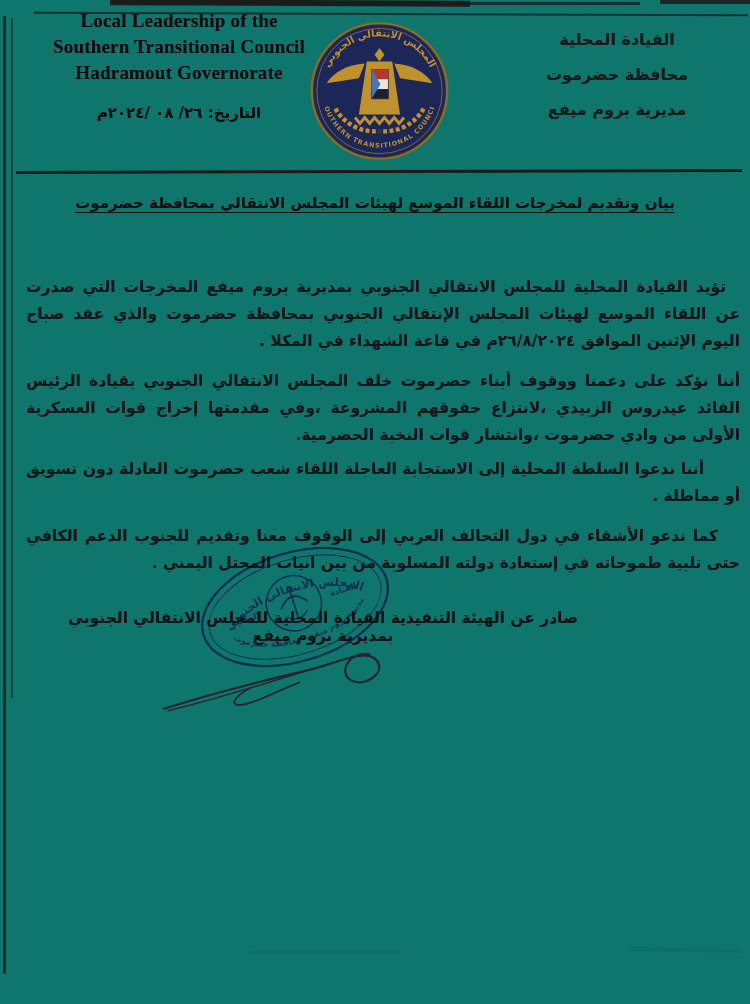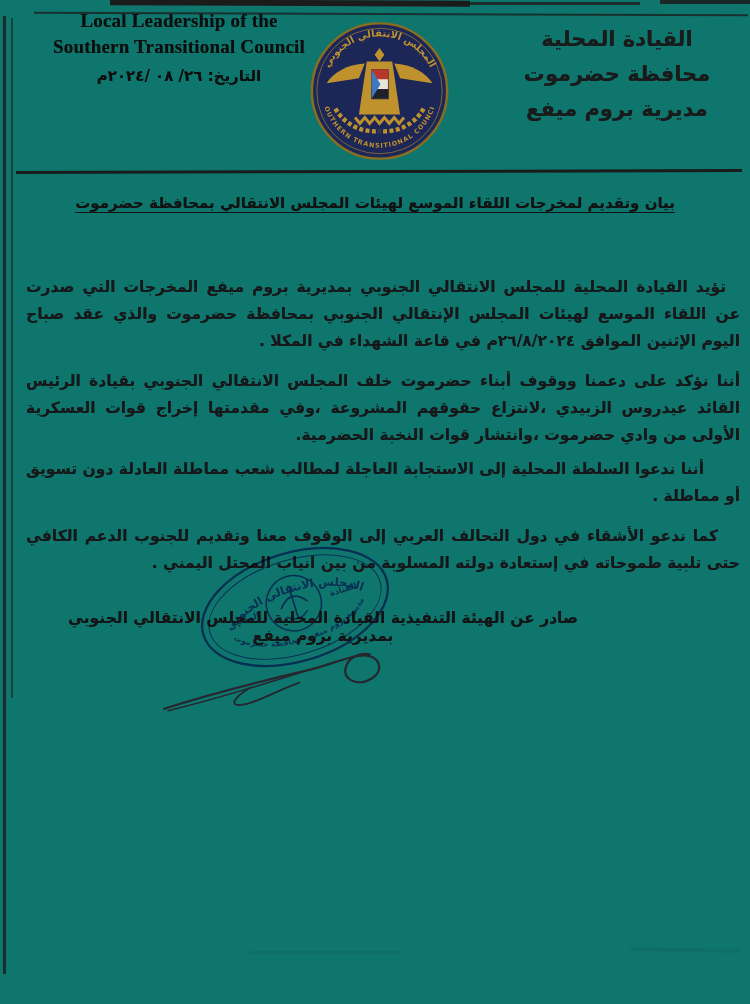--- a/index.html
+++ b/index.html
@@ -19,24 +19,24 @@
   .smudge{position:absolute;background:rgba(0,0,0,.06);border-radius:3px;}
   .sm1{left:250px;top:951px;width:150px;height:3px;}
   .sm2{left:630px;top:948px;width:112px;height:4px;transform:rotate(1deg);}
   
   .eng{
     position:absolute;left:18px;top:8px;width:322px;text-align:center;
     font-family:"Liberation Serif","DejaVu Serif",serif;font-weight:bold;
     font-size:19px;line-height:26px;color:#0e0e0e;letter-spacing:.2px;
     text-shadow:0 0 .5px rgba(0,0,0,.55);
   }
-  .eng .date{direction:rtl;font-family:"DejaVu Sans",sans-serif;font-size:15px;margin-top:3px;}
+  .eng .date{direction:rtl;font-family:"DejaVu Sans",sans-serif;font-size:15px;margin-top:14px;}
   .arb{
     position:absolute;right:14px;top:22px;width:238px;text-align:center;direction:rtl;
-    font-weight:bold;font-size:21px;line-height:35px;color:#1a1a1a;
+    font-weight:bold;font-size:16px;line-height:35px;color:#1a1a1a;
     text-shadow:0 0 .5px rgba(0,0,0,.5);
   }
   .emblem{position:absolute;left:306px;top:20px;width:147px;height:142px;filter:blur(.2px);}
   
   .title-row{position:absolute;left:0;right:0;top:193px;text-align:center;direction:rtl;}
   .title-row span{
     font-weight:bold;font-size:15px;color:#121212;text-decoration:underline;
     text-underline-offset:4px;text-shadow:0 0 .5px rgba(0,0,0,.5);
   }
   .para{
@@ -70,20 +70,21 @@
   <div class="ln ln-top4"></div>
   <div class="ln ln-left1"></div>
   <div class="ln ln-left2"></div>
   <div class="ln ln-sep"></div>
   <div class="smudge sm1"></div>
   <div class="smudge sm2"></div>
 
   <div class="eng">
     <div>Local Leadership of the</div>
     <div>Southern Transitional Council</div>
+    <div>Hadramout Governorate</div>
     <div class="date">التاريخ:  ٢٦/  ٠٨  /٢٠٢٤م</div>
   </div>
 
   <svg class="emblem" viewBox="0 0 150 144" aria-hidden="true">
     <defs>
       <path id="emb-top" d="M 20,56 A 58,58 0 0 1 130,56"></path>
       <path id="emb-bot" d="M 18,86 A 59,59 0 0 0 132,86"></path>
     </defs>
     <circle cx="75" cy="72" r="69" stroke="#8a6d1f" stroke-width="2.5" fill="#1c2657"></circle>
     <circle cx="75" cy="72" r="64" fill="none" stroke-width="1" opacity="0.6" stroke="#c0922e"></circle>
@@ -115,21 +116,21 @@
     <div>محافظة حضرموت</div>
     <div>مديرية بروم ميفع</div>
   </div>
 
   <div class="title-row">
     <span>بيان وتقديم لمخرجات اللقاء الموسع لهيئات المجلس الانتقالي بمحافظة حضرموت</span>
   </div>
 
   <p class="para p1">تؤيد القيادة المحلية للمجلس الانتقالي الجنوبي بمديرية بروم ميفع المخرجات التي صدرت عن اللقاء الموسع  لهيئات المجلس الإنتقالي الجنوبي بمحافظة حضرموت والذي عقد صباح اليوم الإثنين الموافق ٢٦/٨/٢٠٢٤م في قاعة الشهداء في المكلا .</p>
   <p class="para p2">أننا نؤكد على دعمنا ووقوف أبناء حضرموت خلف المجلس الانتقالي الجنوبي بقيادة الرئيس  القائد عيدروس الزبيدي ،لانتزاع حقوقهم المشروعة ،وفي مقدمتها إخراج قوات العسكرية الأولى من وادي حضرموت ،وانتشار قوات النخبة الحضرمية.</p>
-  <p class="para p3">أننا ندعوا السلطة المحلية إلى الاستجابة العاجلة لمطالب شعب مماطلة العادلة دون تسويق أو مماطلة .</p>
+  <p class="para p3">أننا ندعوا السلطة المحلية إلى الاستجابة العاجلة اللقاء شعب حضرموت العادلة دون تسويق أو مماطلة .</p>
   <p class="para p4">كما ندعو الأشقاء في دول التحالف العربي إلى الوقوف معنا وتقديم للجنوب الدعم الكافي حتى تلبية طموحاته في إستعادة دولته المسلوبة من بين انياب المحتل اليمني .</p>
 
   <svg class="stamp" viewBox="0 0 220 150" aria-hidden="true">
     <defs>
       <path id="st-top" d="M 26,94 A 86,48 0 0 1 194,94"></path>
       <path id="st-bot" d="M 38,82 A 78,42 0 0 0 182,82"></path>
     </defs>
     <g transform="rotate(-17 110 72)" fill="none" stroke="#3a4cb1">
       <ellipse cx="110" cy="72" rx="97" ry="55" stroke-width="2.4"></ellipse>
       <ellipse cx="110" cy="72" rx="90" ry="48" stroke-width="1"></ellipse>

